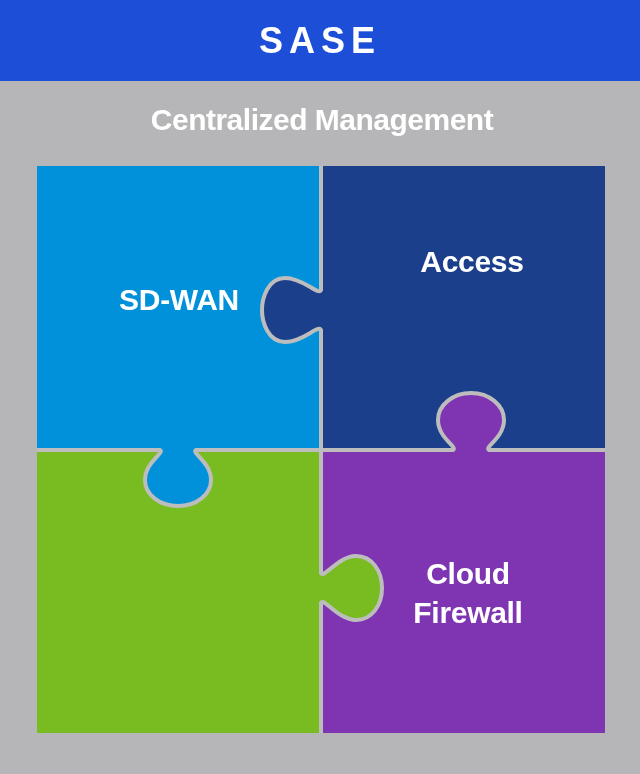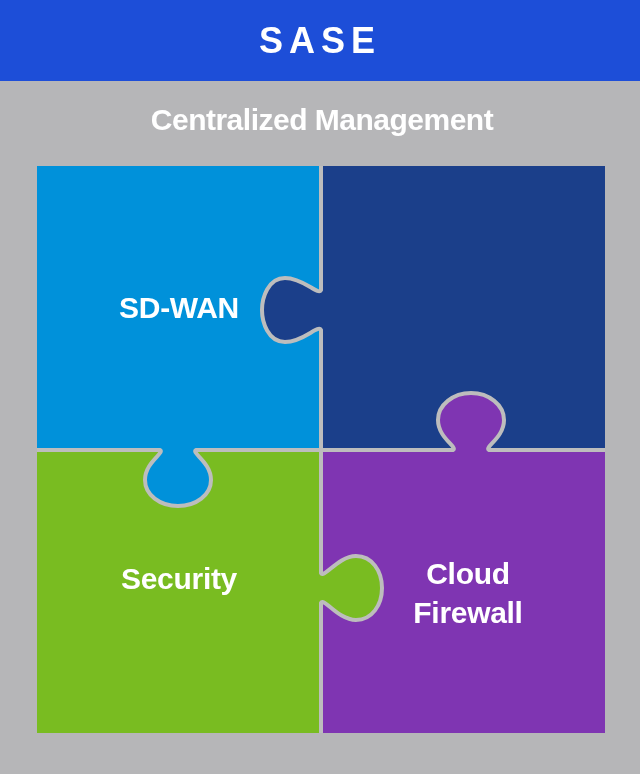--- a/index.html
+++ b/index.html
@@ -49,24 +49,24 @@
   <path id="k-fw" d="M453,450 C458,447 438,438 438,420 C438,405 453,393 471,393 C489,393 504,405 504,420 C504,438 484,447 489,450 Z" fill="#7f35b2"></path>
 
   <path id="k-cws" d="M321,573 C324,579 338,556 356,556 C372,556 382,571 382,588 C382,605 372,620 356,620 C338,620 324,597 321,603 Z" fill="#79bc21"></path>
 
   <g fill="none" stroke="#bdbdbd" stroke-width="4" stroke-linejoin="round">
     <path d="M321,166 L321,290 C318,296 304,278 285,278 C268,278 262,298 262,310 C262,322 268,342 285,342 C304,342 318,324 321,330 L321,573 C324,579 338,556 356,556 C372,556 382,571 382,588 C382,605 372,620 356,620 C338,620 324,597 321,603 L321,733"></path>
     <path d="M37,450 L160,450 C165,453 145,462 145,480 C145,495 160,506 178,506 C196,506 211,495 211,480 C211,462 191,453 196,450 L453,450 C458,447 438,438 438,420 C438,405 453,393 471,393 C489,393 504,405 504,420 C504,438 484,447 489,450 L605,450"></path>
   </g>
 </svg>
 
-<div class="label" style="left:37px; top:288px; width:284px;">
+<div class="label" style="left:37px; top:280px; width:284px;">
   <span>SD-WAN</span>
 </div>
 <div class="label" style="left:330px; top:242px; width:284px;">
+  <span>Access</span>
 </div>
 <div class="label" style="left:37px; top:559px; width:284px;">
-  <span>Security</span>
 </div>
 <div class="label" style="left:326px; top:554px; width:284px;">
   <span>Cloud</span>
   <span>Firewall</span>
 </div>
 
 </body></html>

